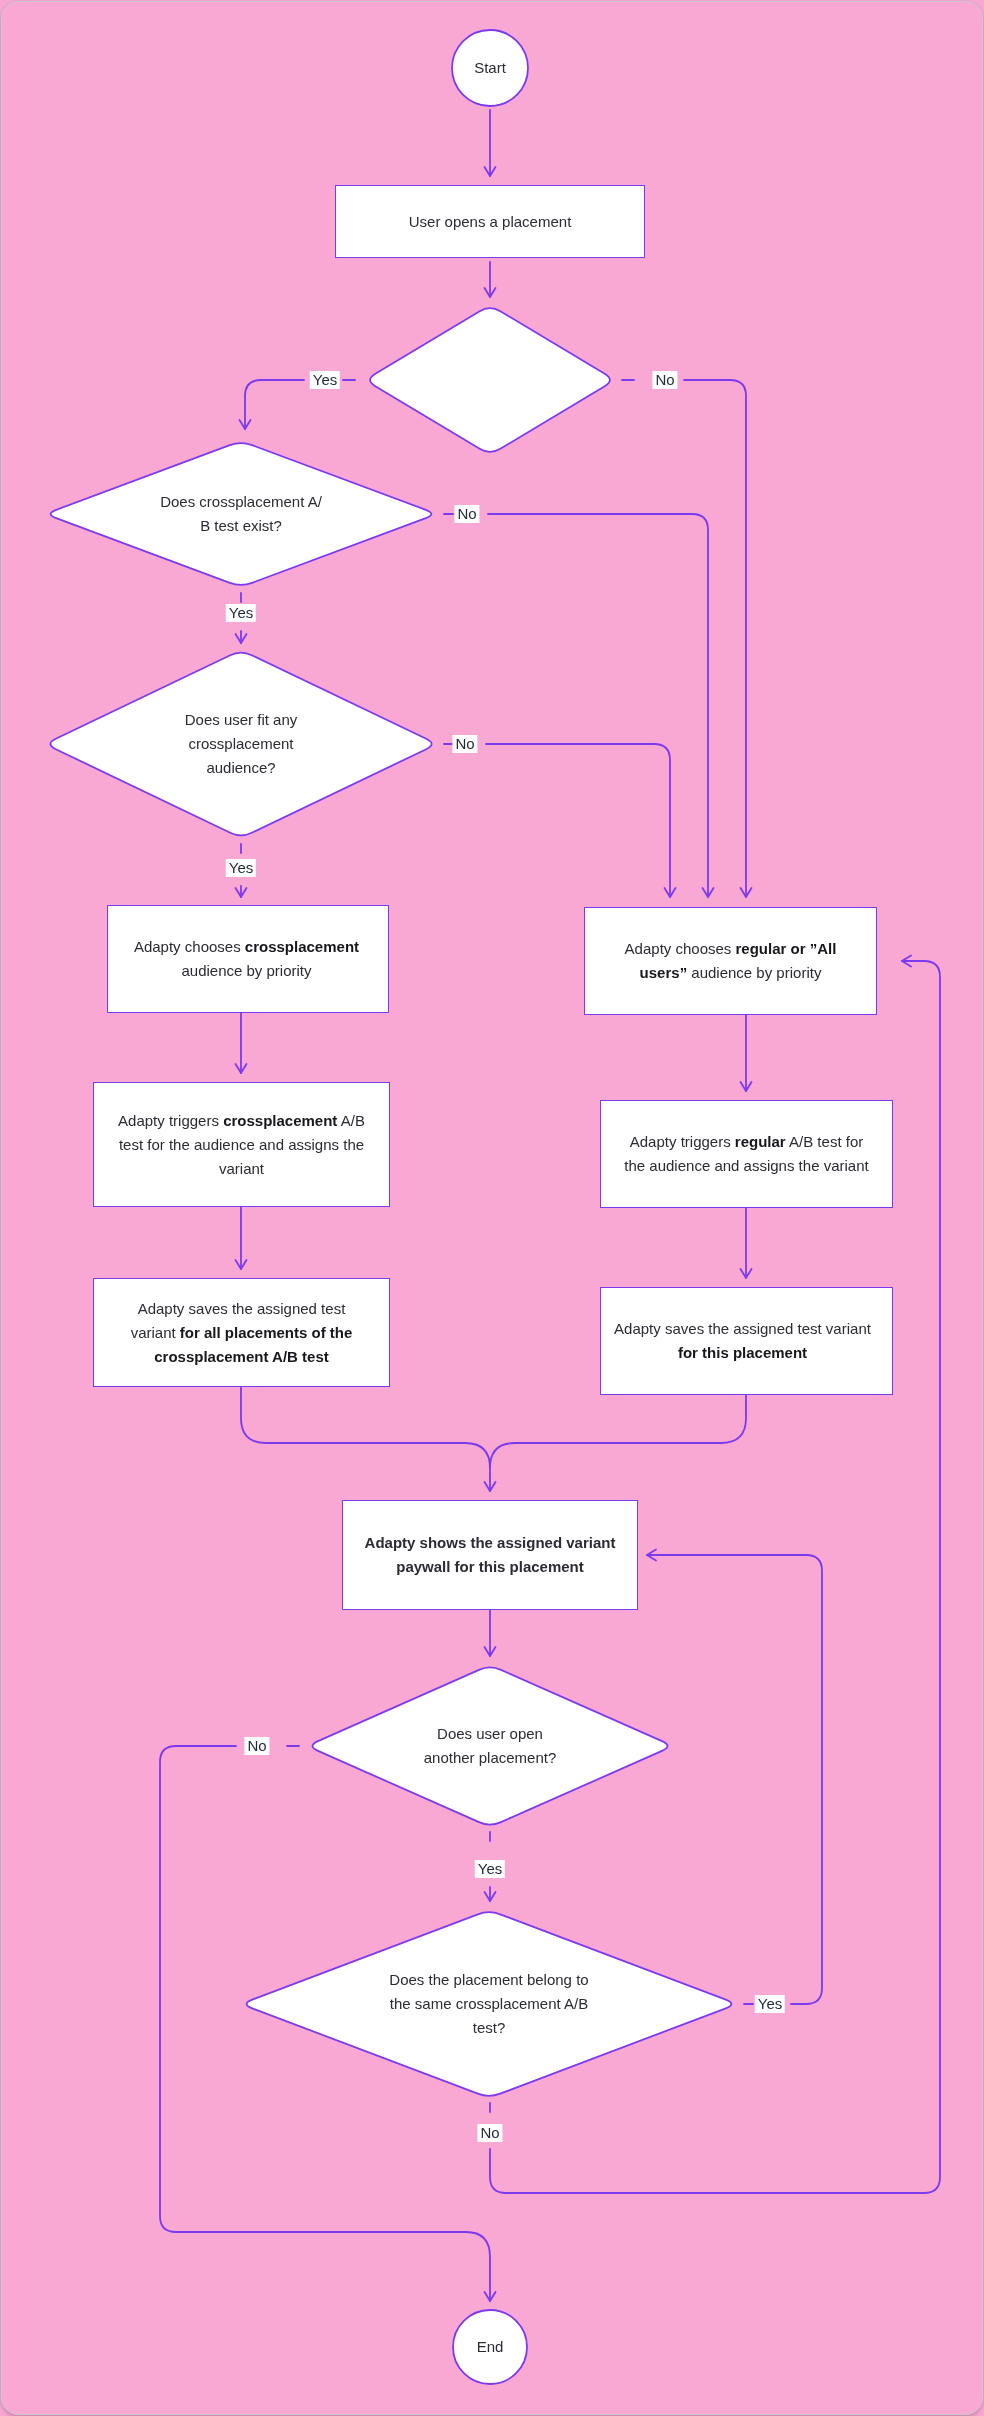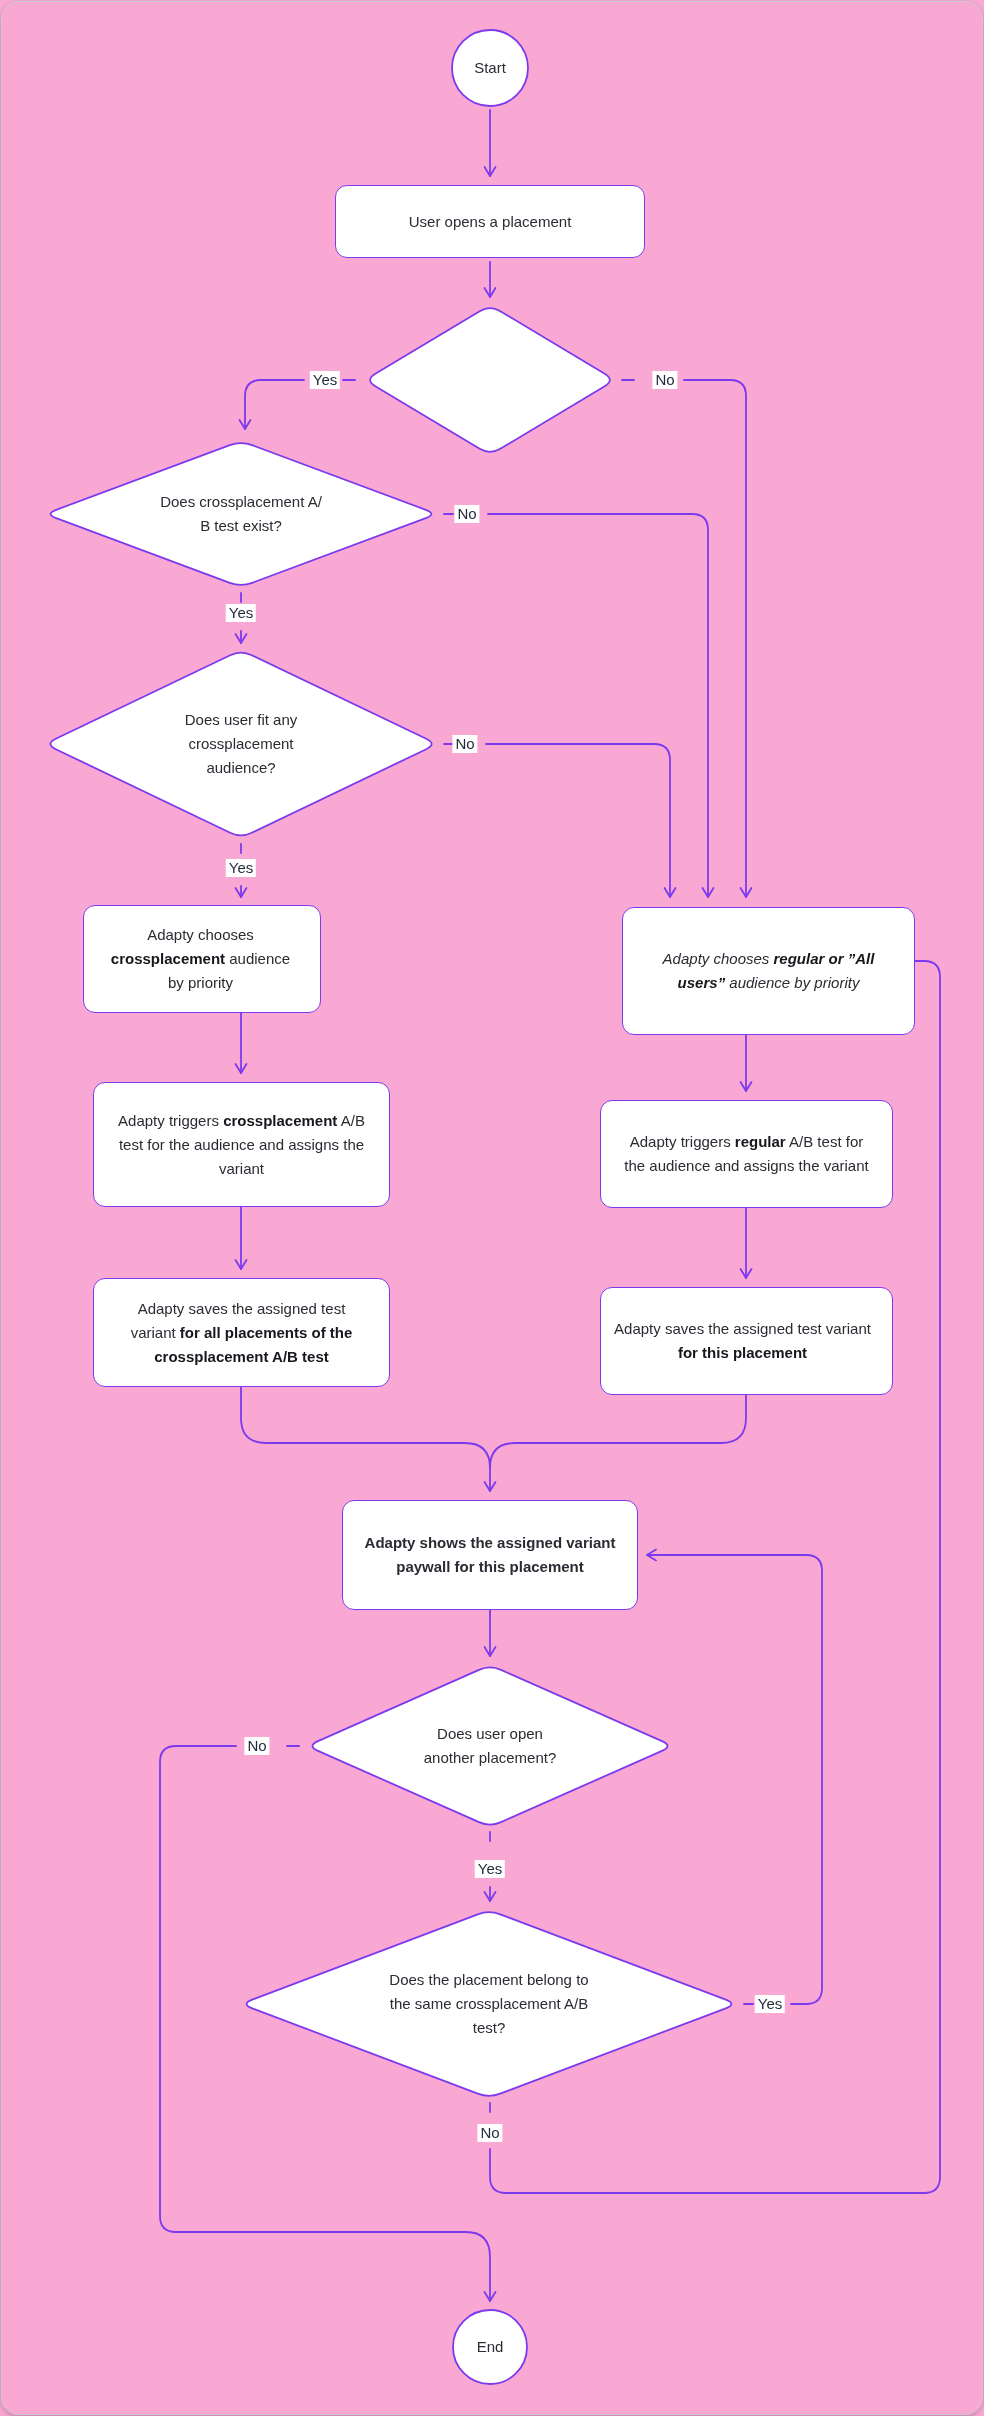--- a/index.html
+++ b/index.html
@@ -22,21 +22,21 @@
     position:absolute;
     box-sizing:border-box;
     display:flex;align-items:center;justify-content:center;
     text-align:center;
     color:#2b2b33;
     font-size:15px;line-height:1.6;
   }
   .rect{
     background:#ffffff;
     border:1.6px solid #7C3AED;
-    border-radius:12px;
+    border-radius:0;
     padding:0 20px;
   }
   .rect b,.dtext b{font-weight:700;color:#17171d;}
   .dtext{white-space:pre-line;background:transparent;pointer-events:none;}
   .circle-label{pointer-events:none;}
   .edge-label{
     position:absolute;
     transform:translate(-50%,-50%);
     background:#ffffff;
     padding:0 3px;
@@ -114,31 +114,31 @@
       <path d="M477.8,1914.3 Q489,1910 500.2,1914.3 L725.8,1999.7 Q737,2004 725.8,2008.3 L500.2,2093.7 Q489,2098 477.8,2093.7 L252.2,2008.3 Q241,2004 252.2,1999.7 Z"></path>
       <circle cx="490" cy="2347" r="37"></circle>
     </g>
   </svg>
 
   <div class="node circle-label" style="left:452px;top:30px;width:76px;height:76px;">Start</div>
   <div class="node circle-label" style="left:453px;top:2310px;width:74px;height:74px;">End</div>
 
   <div class="node rect" style="left:335px;top:185px;width:310px;height:73px;">User opens a placement</div>
 
-  <div class="node rect" style="left:83px;top:905px;width:238px;height:108px;padding-left:17px;">
+  <div class="node rect" style="left:107px;top:905px;width:282px;height:108px;padding-left:17px;">
       <span>Adapty chooses <b>crossplacement</b> audience by priority</span>
     </div>
   <div class="node rect" style="left:93px;top:1082px;width:297px;height:125px;">
       <span>Adapty triggers <b>crossplacement</b> A/B test for the audience and assigns the variant</span>
     </div>
   <div class="node rect" style="left:93px;top:1278px;width:297px;height:109px;">
       <span>Adapty saves the assigned test variant <b>for all placements of the crossplacement A/B test</b></span>
     </div>
 
-  <div class="node rect" style="left:622px;top:907px;width:293px;height:128px;font-style:italic;">
+  <div class="node rect" style="left:584px;top:907px;width:293px;height:108px;">
       <span>Adapty chooses <b>regular or ”All users”</b> audience by priority</span>
     </div>
   <div class="node rect" style="left:600px;top:1100px;width:293px;height:108px;">
       <span>Adapty triggers <b>regular</b> A/B test for the audience and assigns the variant</span>
     </div>
   <div class="node rect" style="left:600px;top:1287px;width:293px;height:108px;padding-left:12px;">
       <span>Adapty saves the assigned test variant <b>for this placement</b></span>
     </div>
 
   <div class="node rect" style="left:342px;top:1500px;width:296px;height:110px;font-weight:bold;">Adapty shows the assigned variant paywall for this placement</div>

